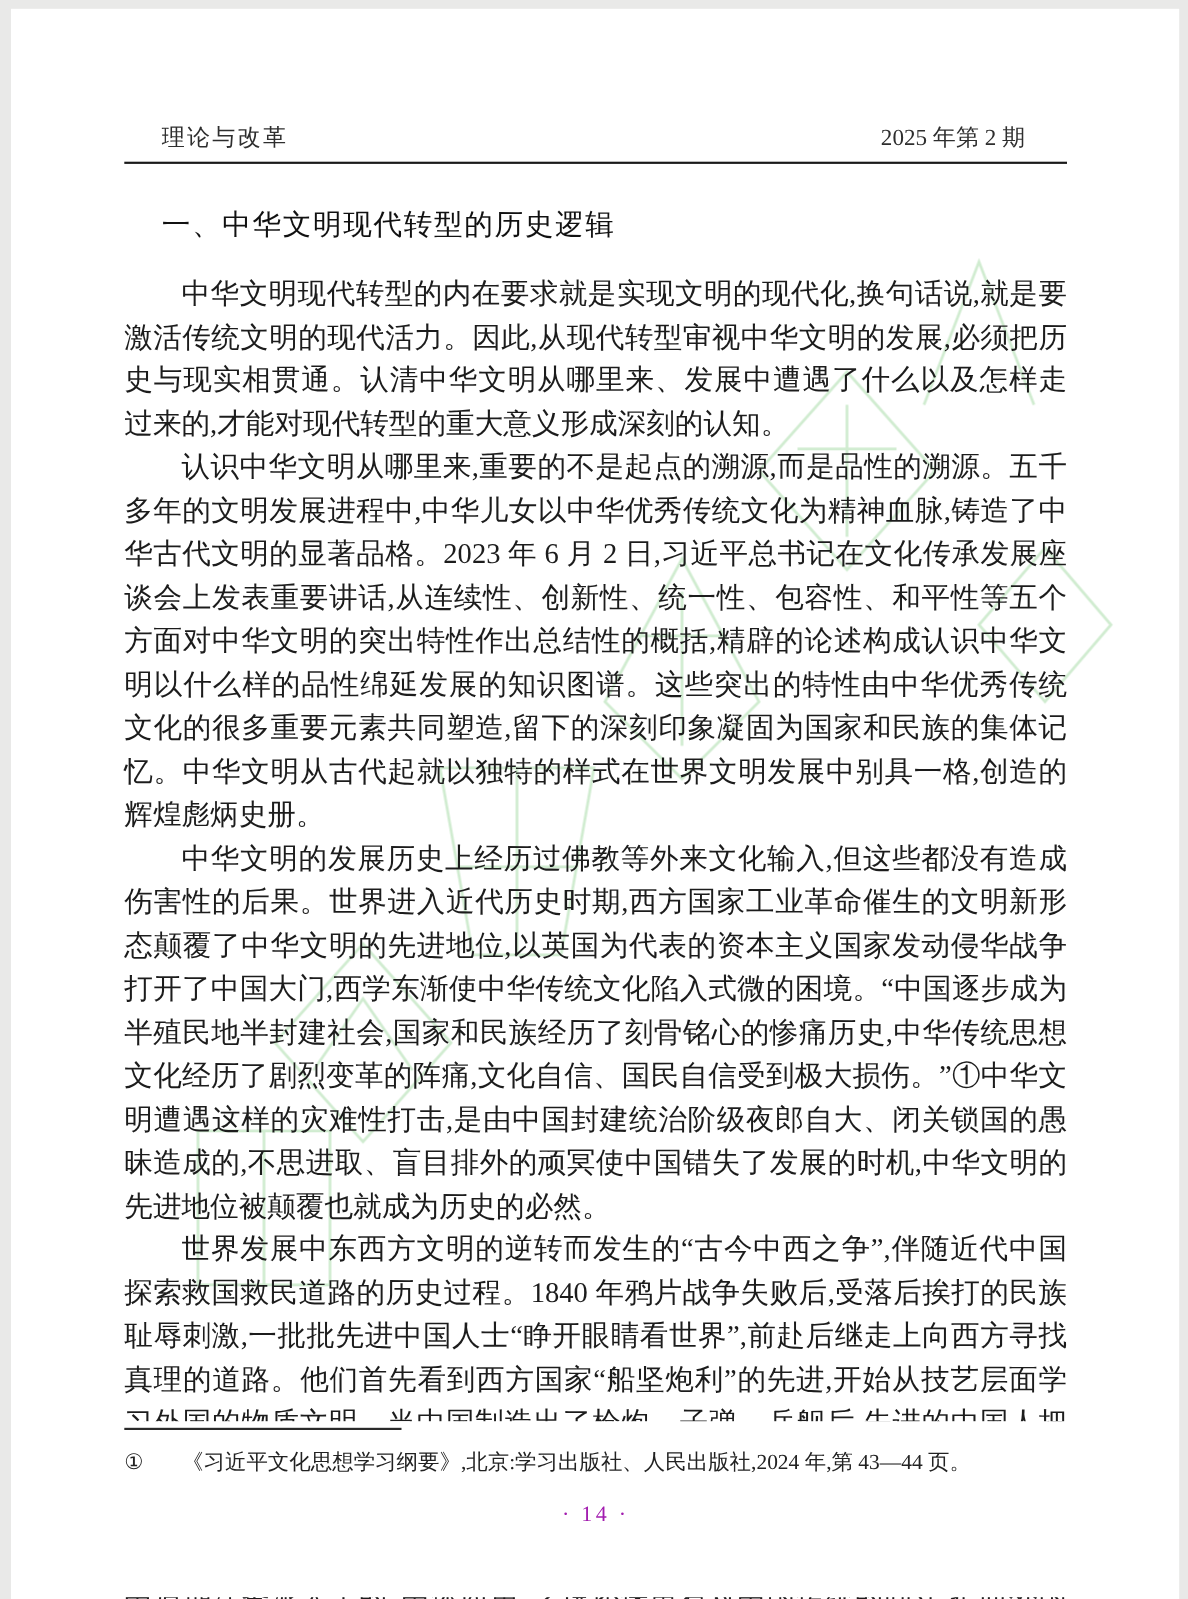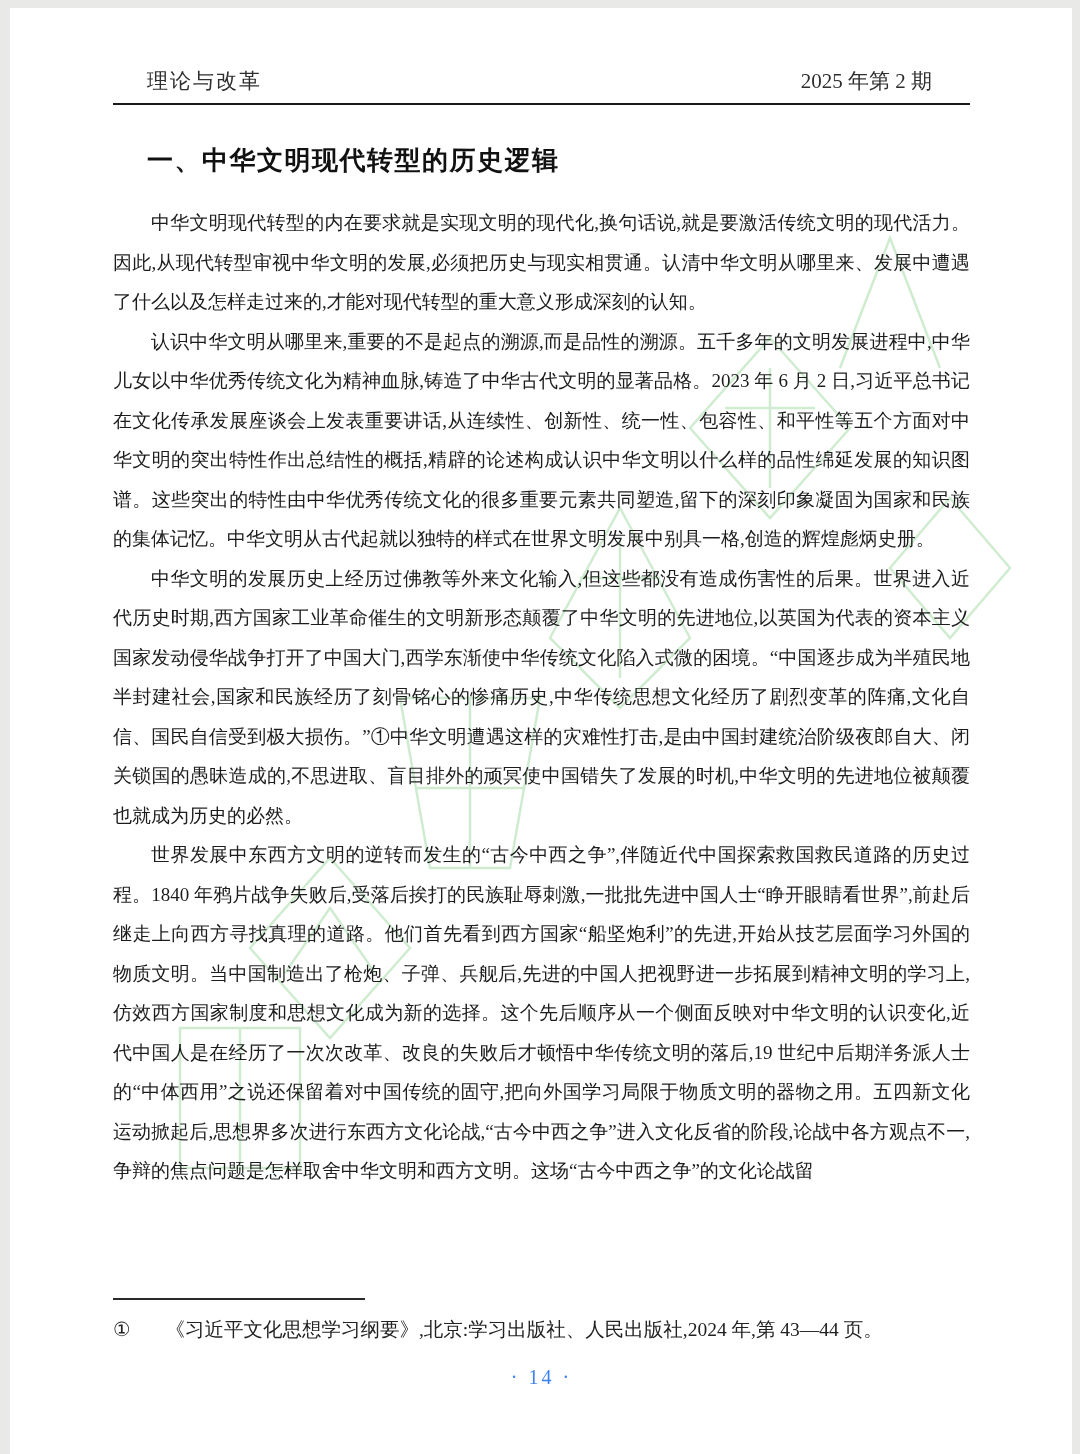--- a/index.html
+++ b/index.html
@@ -25,21 +25,21 @@
     position:absolute;
     left:103px;top:0;
     width:857px;
     z-index:1;
     color:#1c1c1c;
   }
   .running-head{
     display:flex;
     justify-content:space-between;
     align-items:center;
-    margin-top:60px;
+    margin-top:104px;
     font-size:21px;
     line-height:26px;
     color:#2e2e2e;
   }
   .running-head .journal{padding-left:34px;letter-spacing:2px;}
   .running-head .issue{padding-right:38px;}
   .head-rule{
     margin-top:9px;
     border-top:2.5px solid #1a1a1a;
     height:0;
@@ -47,29 +47,29 @@
   .lead{
     margin:22px 0 0 0;
     font-size:21.5px;
     line-height:39.5px;
     text-align:justify;
   }
   .section-heading{
     margin:38px 0 26px 0;
     padding-left:34px;
     font-family:"Liberation Sans","DejaVu Sans",sans-serif;
-    font-weight:bold;
+    font-weight:normal;
     font-size:26px;
     line-height:34px;
     letter-spacing:1.5px;
     color:#111;
   }
   .para{
     margin:0;
-    font-size:19px;
+    font-size:26px;
     line-height:39.5px;
     text-align:justify;
     text-indent:2em;
   }
   .page-footer{
     position:absolute;
     left:103px;top:1284px;
     width:857px;height:160px;
     background:#ffffff;
     z-index:2;
@@ -87,21 +87,21 @@
     color:#222;
     display:flex;
   }
   .fn-marker{flex:0 0 auto;margin-right:16px;}
   .fn-text{flex:1;margin-left:19px;}
   .pageno{
     margin-top:22px;
     text-align:center;
     font-size:20px;
     letter-spacing:3px;
-    color:#3b82f6;
+    color:#a21caf;
   }
 </style>
 </head>
 <body>
 
 <div class="stage">
   <div class="page">
 
     <svg class="watermark" viewBox="0 0 1062 1446" xmlns="http://www.w3.org/2000/svg">
       <g fill="none" stroke="#aadcaa" stroke-width="2.5" opacity="0.55">

